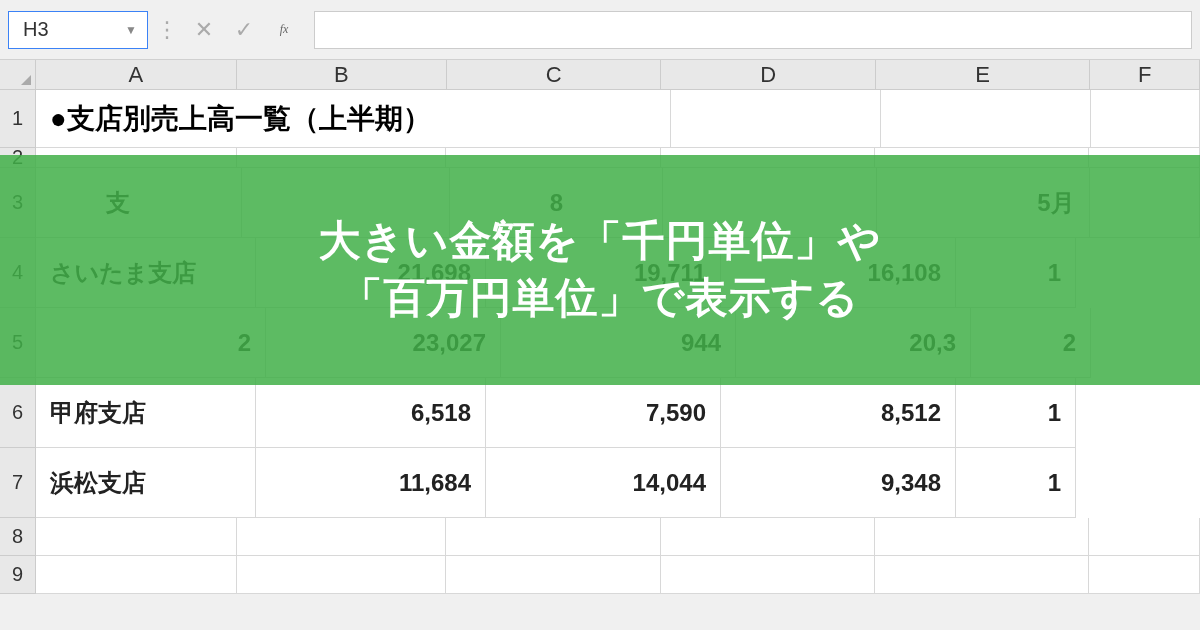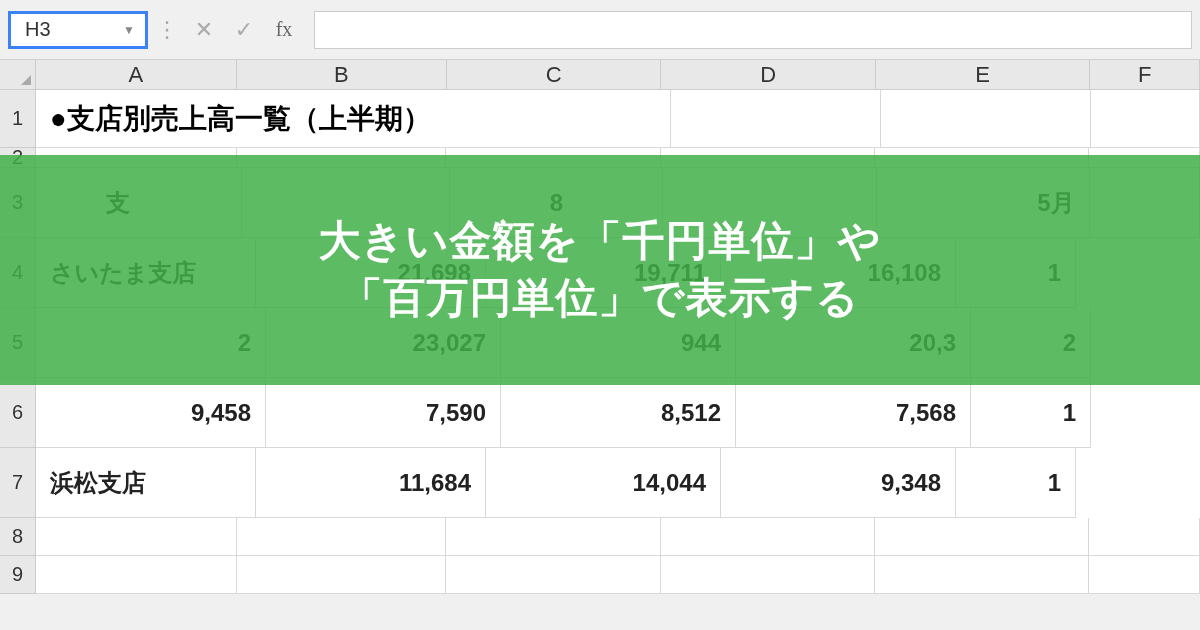--- a/index.html
+++ b/index.html
@@ -16,21 +16,21 @@
   align-items: center;
   background: #f0f0f0;
   height: 60px;
   border-bottom: 1px solid #d0d0d0;
   padding: 8px;
 }
 .name-box {
   width: 140px;
   height: 38px;
   background: white;
-  border: 3px solid #3b82f6;
+  border: 1px solid #3b82f6;
   display: flex;
   align-items: center;
   justify-content: space-between;
   padding: 0 10px 0 14px;
   font-size: 20px;
   color: #333;
 }
 .name-box .arrow {
   color: #888;
   font-size: 12px;
@@ -44,21 +44,22 @@
 .fb-btn {
   width: 40px;
   height: 38px;
   display: flex;
   align-items: center;
   justify-content: center;
   color: #aaa;
   font-size: 22px;
 }
 .fx-label {
-  font-size: 20px;
+  font-style: italic;
+  font-size: 12px;
   color: #666;
   font-family: "Times New Roman", serif;
 }
 .formula-input {
   flex: 1;
   height: 38px;
   background: white;
   border: 1px solid #ccc;
   margin-left: 10px;
 }
@@ -249,24 +250,24 @@
     <div class="row-h">5</div>
     <div class="cell col-B num">2</div>
     <div class="cell col-C num">23,027</div>
     <div class="cell col-D num">944</div>
     <div class="cell col-E num">20,3</div>
     <div class="cell col-F num">2</div>
   </div>
 
   <div class="row row-6">
     <div class="row-h">6</div>
-    <div class="cell col-B num">9,458</div>
+    <div class="cell col-A">甲府支店</div>
+    <div class="cell col-B num">6,518</div>
     <div class="cell col-C num">7,590</div>
     <div class="cell col-D num">8,512</div>
-    <div class="cell col-E num">7,568</div>
     <div class="cell col-F num">1</div>
   </div>
 
   <div class="row row-7">
     <div class="row-h">7</div>
     <div class="cell col-A">浜松支店</div>
     <div class="cell col-B num">11,684</div>
     <div class="cell col-C num">14,044</div>
     <div class="cell col-E num">9,348</div>
     <div class="cell col-F num">1</div>

